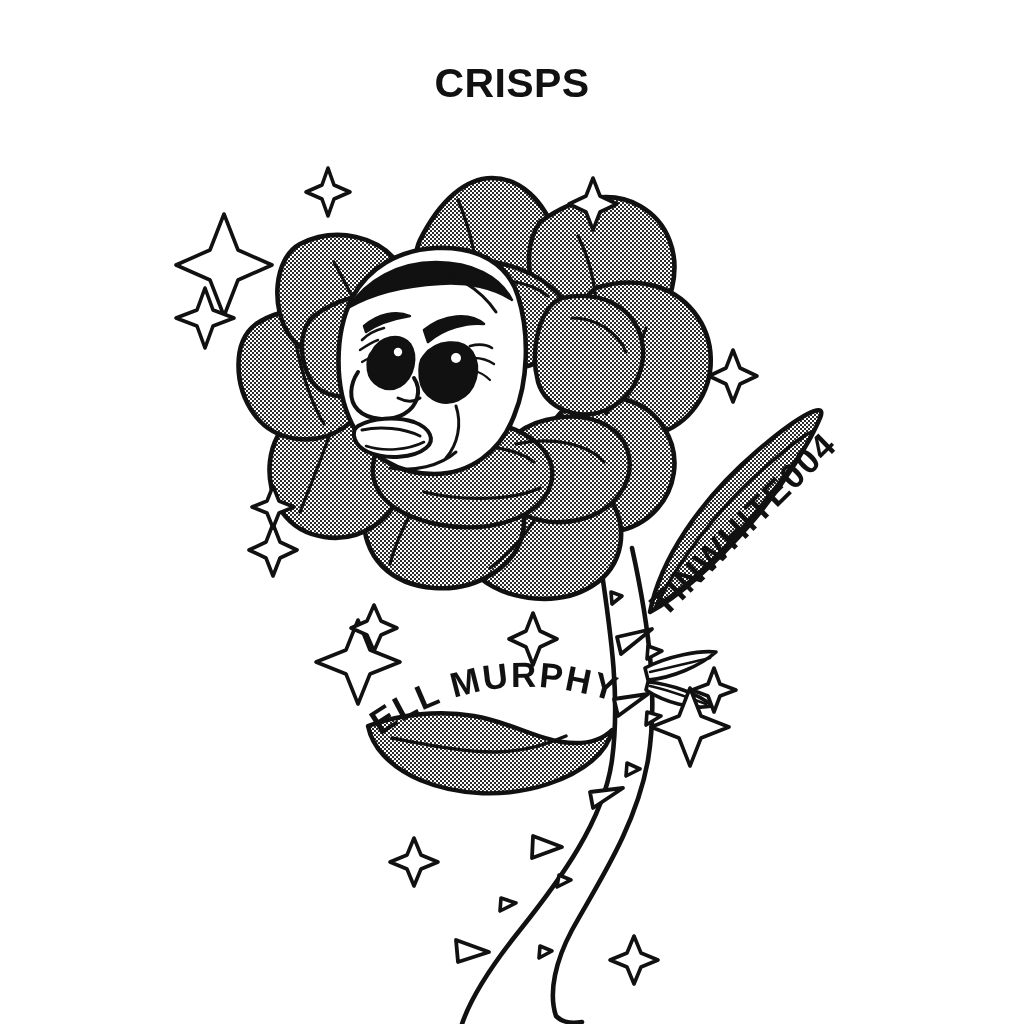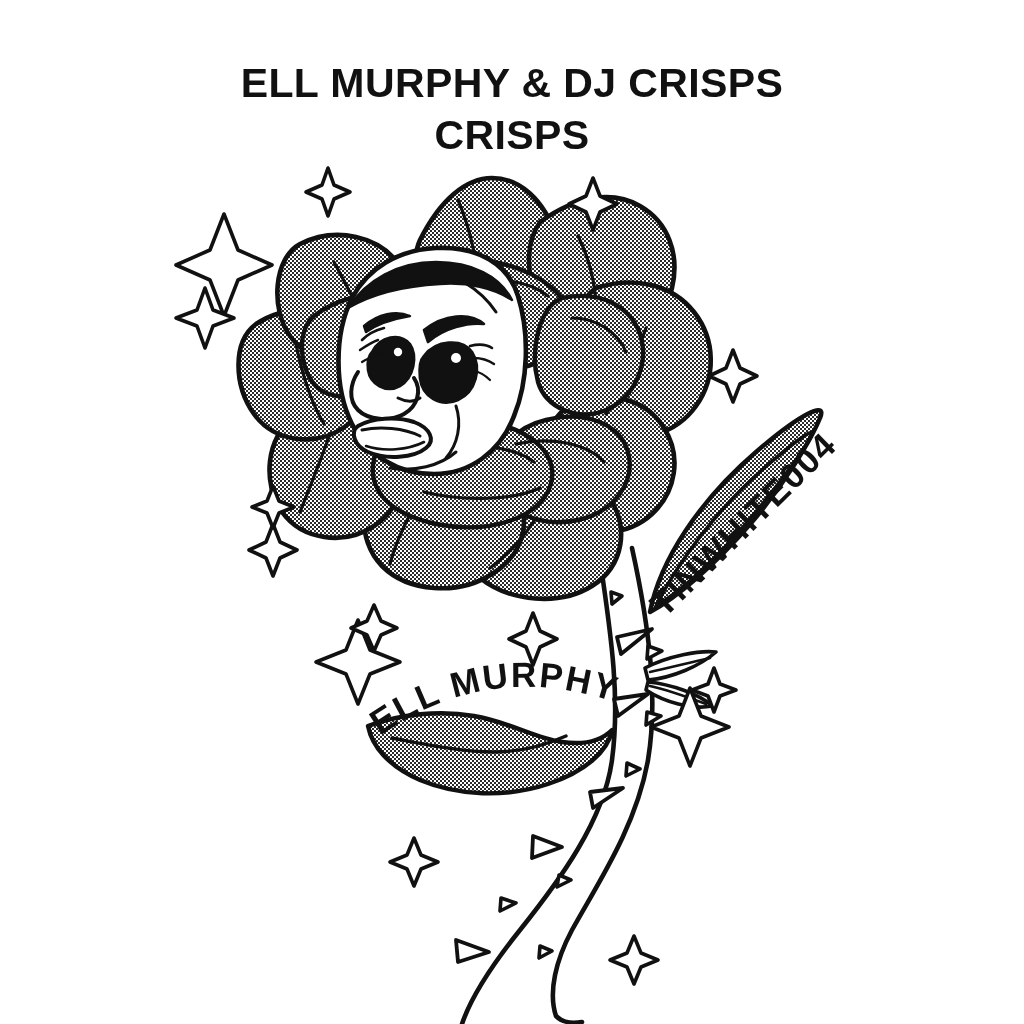--- a/index.html
+++ b/index.html
@@ -44,21 +44,20 @@
     z-index: 10;
   }
   svg { display: block; }
 </style>
 </head>
 <body>
 
 <div id="cover">
 
   <div id="title-block">
-    <div class="title-line">ELL MURPHY &amp; DJ CRISPS</div>
     <div class="title-line">CRISPS</div>
   </div>
 
   <svg id="artwork" viewBox="0 0 1024 1024">
     <defs>
       <pattern id="halftone" width="4" height="4" patternUnits="userSpaceOnUse">
         <rect width="4" height="4" fill="#ffffff"></rect>
         <rect x="0" y="0" width="2" height="2" fill="#2b2b2b"></rect>
         <rect x="2" y="2" width="2" height="2" fill="#2b2b2b"></rect>
       </pattern>

